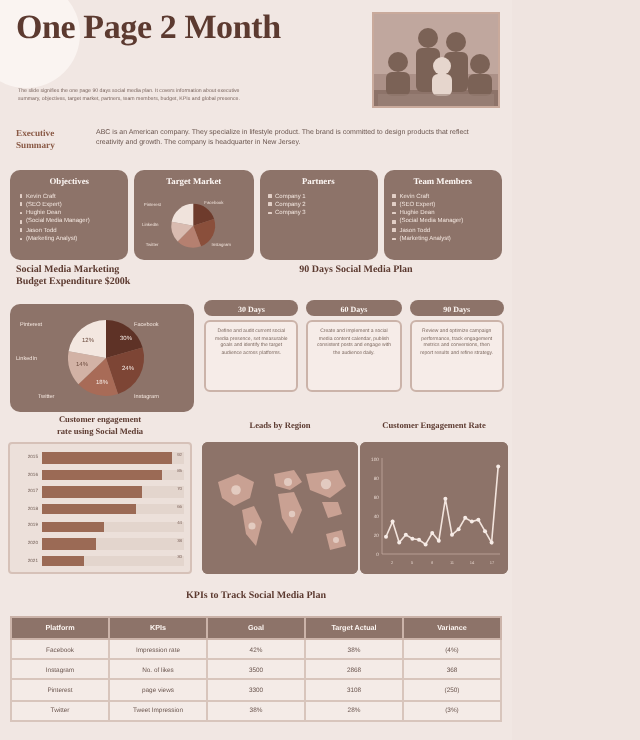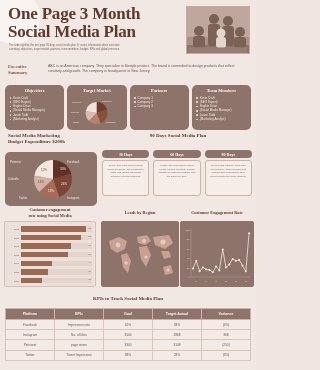--- a/index.html
+++ b/index.html
@@ -139,22 +139,21 @@
   }
 </style>
 </head>
 <body>
 
 <div class="page">
   <div class="blob"></div>
 
   <div class="header">
     <div class="title">
-      <div>One Page 3 Month</div>
-      <div>Social Media Plan</div>
+      <div>One Page 2 Month</div>
     </div>
     <div class="subtitle">The slide signifies the one page 90 days social media plan. It covers information about executive summary, objectives, target market, partners, team members, budget, KPIs and global presence.</div>
     <div class="hero">
       <svg viewBox="0 0 62 46" preserveAspectRatio="none">
         <rect x="0" y="0" width="62" height="46" fill="#c0a79e"></rect>
         <rect x="0" y="30" width="62" height="16" fill="#ab9087"></rect>
         <rect x="0" y="38" width="62" height="8" fill="#8d7369"></rect>
         <g fill="#7b6256">
           <circle cx="12" cy="24" r="5"></circle>
             <rect x="6" y="29" width="12" height="12" rx="3"></rect>

